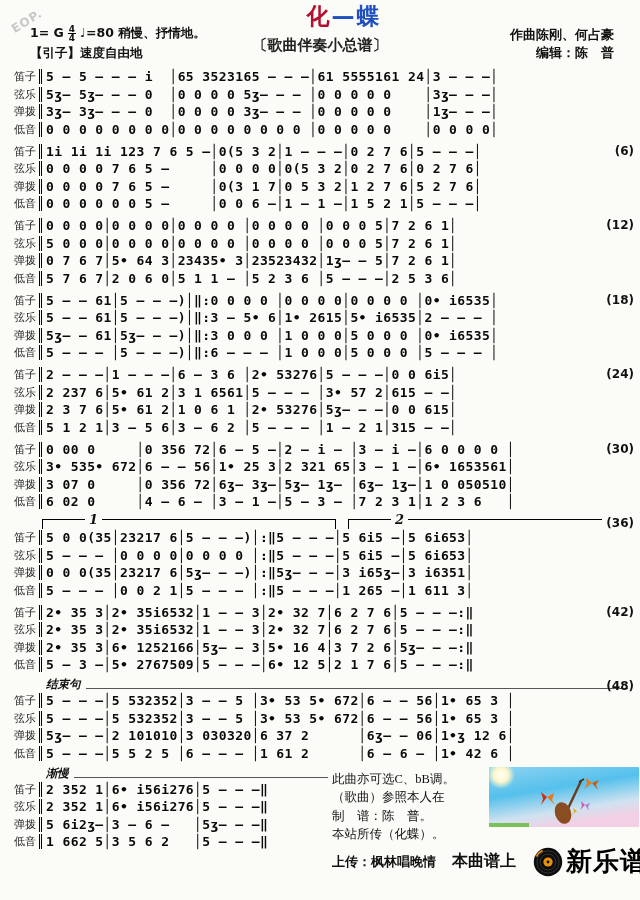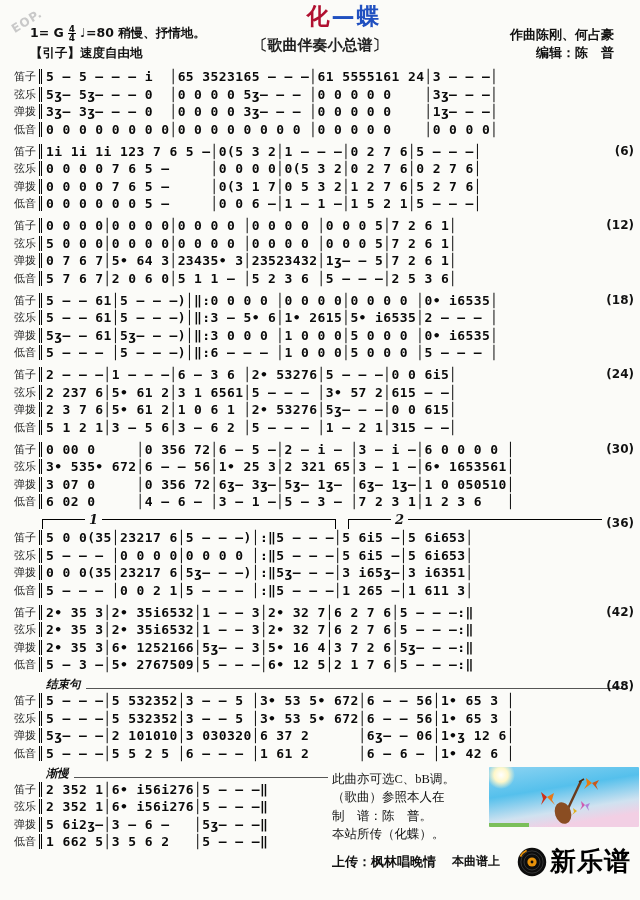--- a/index.html
+++ b/index.html
@@ -46,21 +46,21 @@
   
   .bottom-row{display:flex;margin:1px 4px 0 6px;}
   .bottom-score{width:324px;flex:none;}
   .bottom-score .system{margin:0 0 0 0;}
   .bottom-right{flex:1;padding-left:2px;font-family:Liberation Serif, serif;}
   .br-top{display:flex;gap:5px;}
   .footer-notes{width:152px;flex:none;font-size:12.5px;line-height:18.5px;white-space:nowrap;padding-top:3px;}
   .scenery{width:150px;height:60px;flex:none;border-radius:1px;}
   .br-bottom{display:flex;align-items:center;gap:16px;margin-top:2px;}
   .upload{font-size:13px;font-weight:bold;white-space:nowrap;}
-  .partial{font-size:12px;font-weight:bold;white-space:nowrap;}
+  .partial{font-size:16px;font-weight:bold;white-space:nowrap;}
   .logo-wrap{display:flex;align-items:center;gap:2px;}
   .logo-text{font-size:26px;font-weight:900;color:#000;letter-spacing:1px;white-space:nowrap;line-height:1;}
 </style>
 </head>
 <body>
 
 <div class="page">
 
   <div class="watermark">EOP.</div>
 

